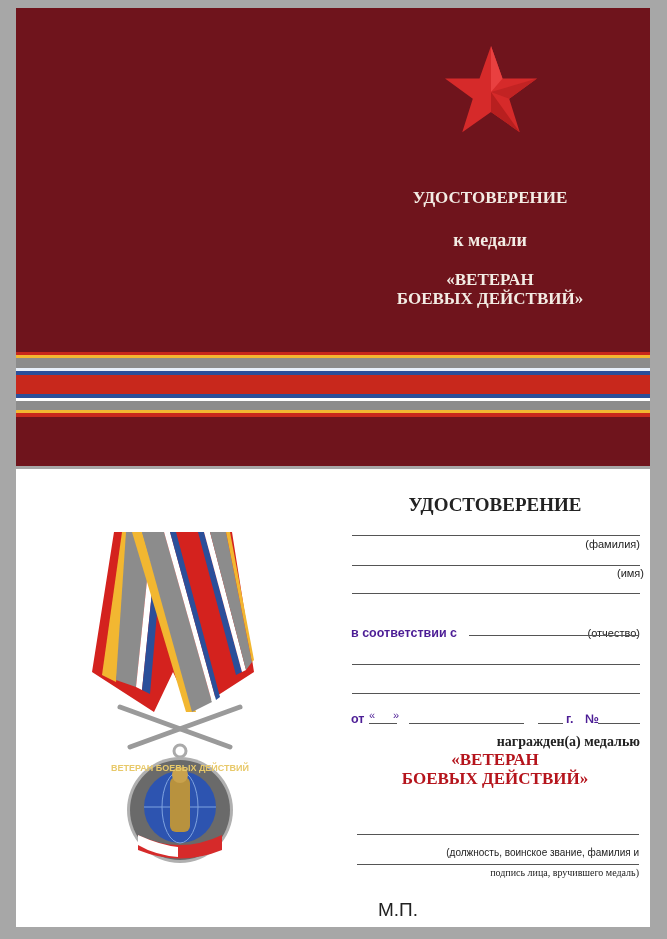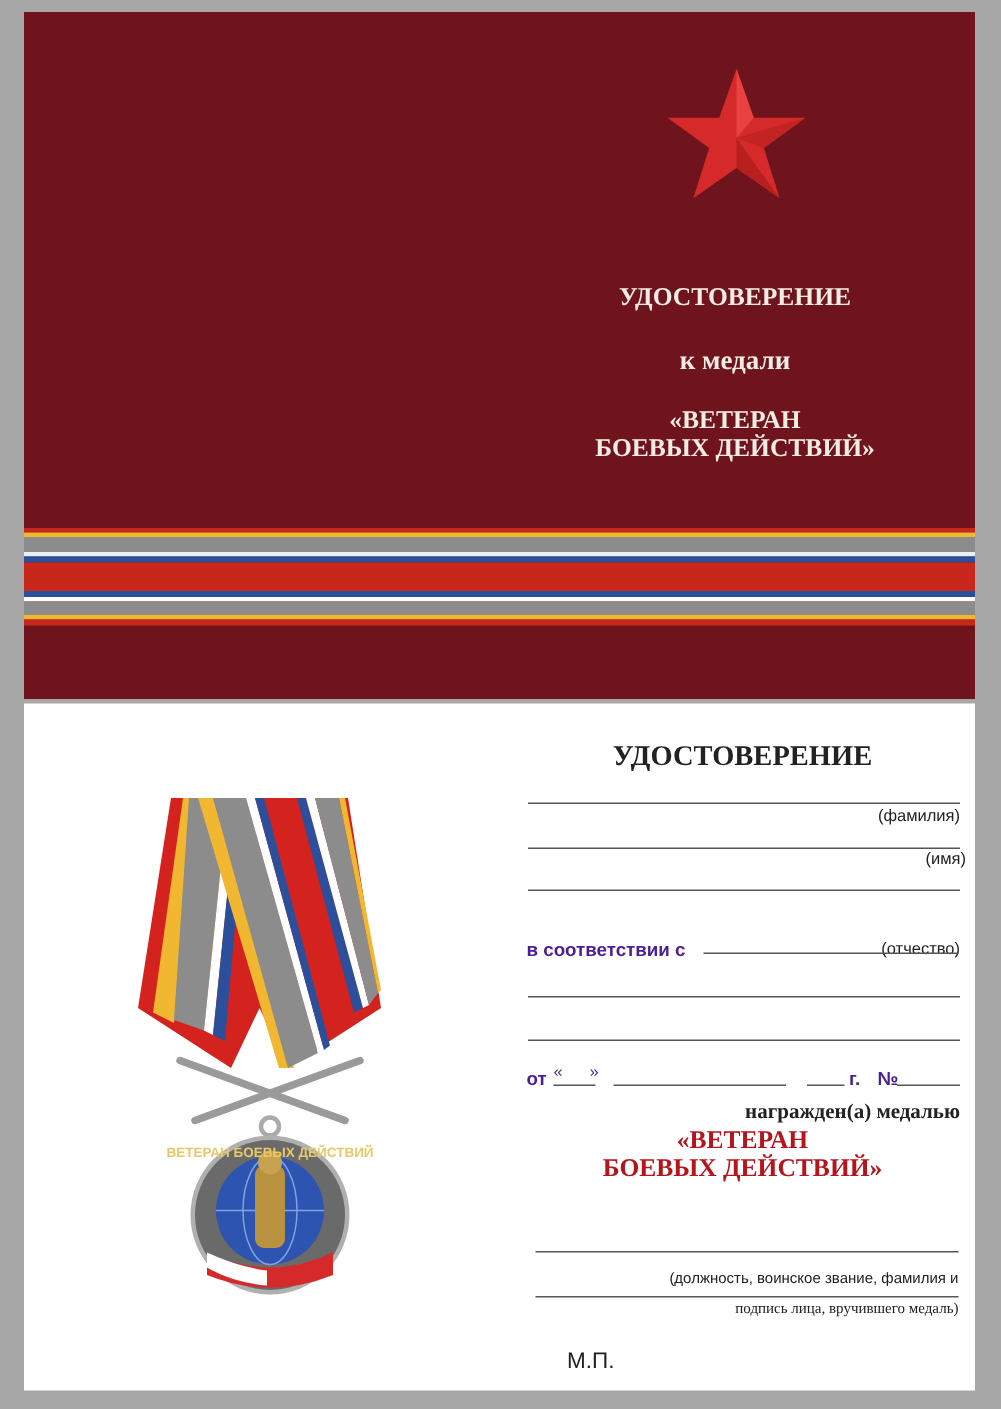--- a/index.html
+++ b/index.html
@@ -42,21 +42,21 @@
   .cap { position: absolute; font-size: 11px; color: #222; text-align: right; }
   .lbl { position: absolute; font-size: 12.5px; font-weight: bold; color: #4c1d95; }
   .awarded {
     position: absolute; left: 350px; width: 290px; top: 734px; text-align: right;
     font-family: "Liberation Serif", serif; font-weight: bold; font-size: 14px; color: #222;
   }
   .medal-name {
     position: absolute; left: 350px; width: 290px; text-align: center;
     font-family: "Liberation Serif", serif; font-weight: bold; font-size: 17px; color: #b5141c;
   }
-  .mp { position: absolute; left: 378px; top: 899px; font-size: 15px; color: #222; }
+  .mp { position: absolute; left: 378px; top: 899px; font-size: 19px; color: #222; }
 </style>
 </head>
 <body>
 
 <div class="cover"></div>
 
 <svg class="star" viewBox="0 0 100 96">
   <polygon points="50,2 62,36 98,36 69,57 80,92 50,71 20,92 31,57 2,36 38,36" fill="#d62a2a"></polygon>
   <polygon points="50,2 50,50 62,36" fill="#e94040"></polygon>
   <polygon points="50,50 98,36 69,57" fill="#c22323"></polygon>

